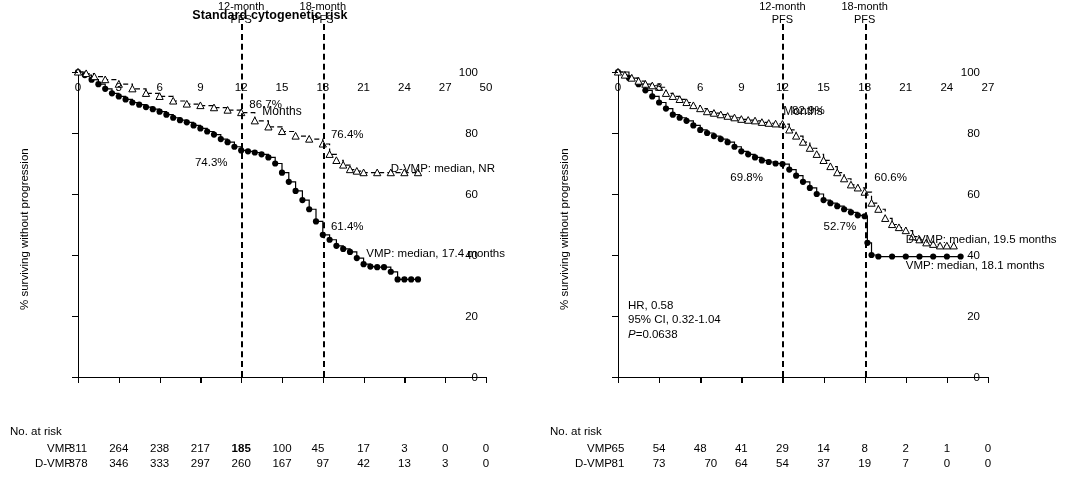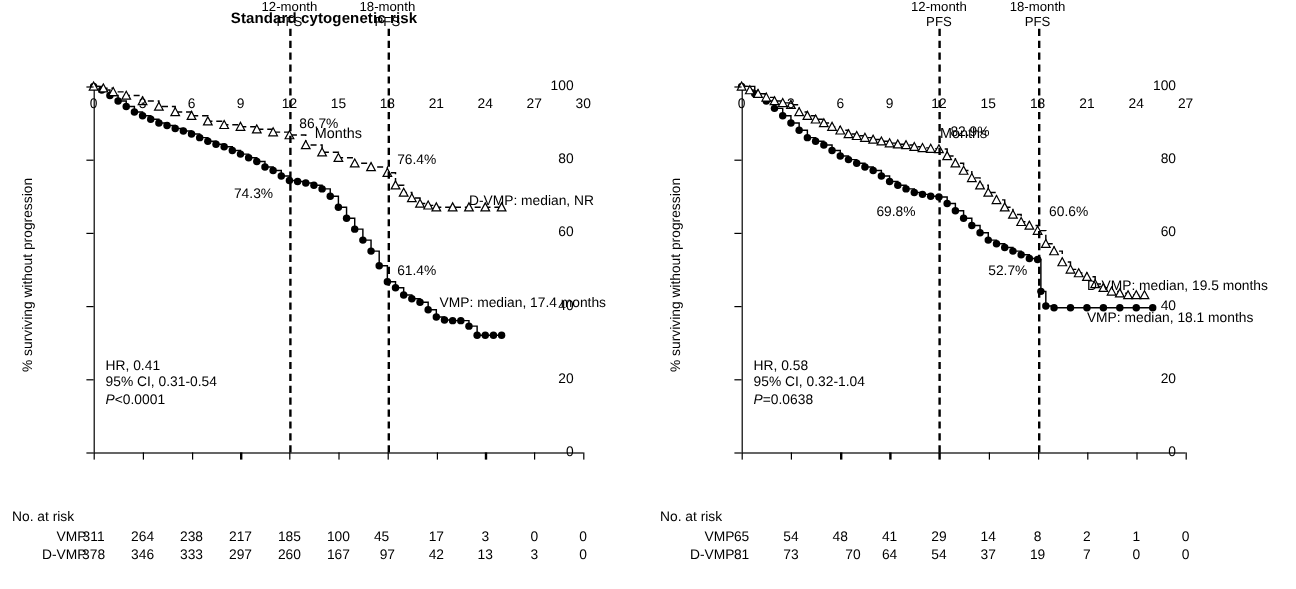--- a/index.html
+++ b/index.html
@@ -275,51 +275,46 @@
         <div class="tick-x-label" style="left: 204px;">15</div>
         <div class="tick-x" style="left: 244.8px; top: 305px;"></div>
         <div class="tick-x-label" style="left: 244.8px;">18</div>
         <div class="tick-x" style="left: 285.6px; top: 305px;"></div>
         <div class="tick-x-label" style="left: 285.6px;">21</div>
         <div class="tick-x" style="left: 326.4px; top: 305px;"></div>
         <div class="tick-x-label" style="left: 326.4px;">24</div>
         <div class="tick-x" style="left: 367.2px; top: 305px;"></div>
         <div class="tick-x-label" style="left: 367.2px;">27</div>
         <div class="tick-x" style="left: 408px; top: 305px;"></div>
-        <div class="tick-x-label" style="left: 408px;">30</div>
+        <div class="tick-x-label" style="left: 408px;">50</div>
         <div class="vline" style="left: 163.2px;"></div>
         <div class="vline-label" style="left: 163.2px;">
           <div>12-month</div>
           <div>PFS</div>
         </div>
         <div class="vline" style="left: 244.8px;"></div>
         <div class="vline-label" style="left: 244.8px;">
           <div>18-month</div>
           <div>PFS</div>
         </div>
         <div class="annot" style="left: 171.36px; top: 25.55px;">86.7%</div>
         <div class="annot" style="left: 252.96px; top: 56.05px;">76.4%</div>
         <div class="annot" style="left: 116.96px; top: 83.5px;">74.3%</div>
         <div class="annot" style="left: 252.96px; top: 147.55px;">61.4%</div>
         <div class="annot" style="left: 312.8px; top: 89.6px;">D-VMP: median, NR</div>
         <div class="annot" style="left: 288.32px; top: 175px;">VMP: median, 17.4 months</div>
-        <div class="stats-box" style="left: 10px; top: 225.7px;">
-          <div>HR, 0.41</div>
-          <div>95% CI, 0.31-0.54</div>
-          <div><span class="annot-ital">P</span><span>&lt;0.0001</span></div>
-        </div>
       </div>
     <div class="risk-title" style="left:10px; top:425px;">No. at risk</div>
     <div id="risk0">
         <div class="risk-rowlabel" style="left: 14px; top: 442px; position: absolute;">VMP</div>
         <div class="risk-cell" style="position: absolute; left: 78px; top: 442px;">311</div>
         <div class="risk-cell" style="position: absolute; left: 118.8px; top: 442px;">264</div>
         <div class="risk-cell" style="position: absolute; left: 159.6px; top: 442px;">238</div>
         <div class="risk-cell" style="position: absolute; left: 200.4px; top: 442px;">217</div>
-        <div class="risk-cell" style="position: absolute; left: 241.2px; top: 442px;">185</div>
+        <div class="risk-cell" style="position: absolute; left: 241.2px; top: 442px; font-weight: bold;">185</div>
         <div class="risk-cell" style="position: absolute; left: 282px; top: 442px;">100</div>
         <div class="risk-cell" style="position: absolute; left: 318px; top: 442px;">45</div>
         <div class="risk-cell" style="position: absolute; left: 363.6px; top: 442px;">17</div>
         <div class="risk-cell" style="position: absolute; left: 404.4px; top: 442px;">3</div>
         <div class="risk-cell" style="position: absolute; left: 445.2px; top: 442px;">0</div>
         <div class="risk-cell" style="position: absolute; left: 486px; top: 442px;">0</div>
         <div class="risk-rowlabel" style="left: 14px; top: 457px; position: absolute;">D-VMP</div>
         <div class="risk-cell" style="position: absolute; left: 78px; top: 457px;">378</div>
         <div class="risk-cell" style="position: absolute; left: 118.8px; top: 457px;">346</div>
         <div class="risk-cell" style="position: absolute; left: 159.6px; top: 457px;">333</div>

